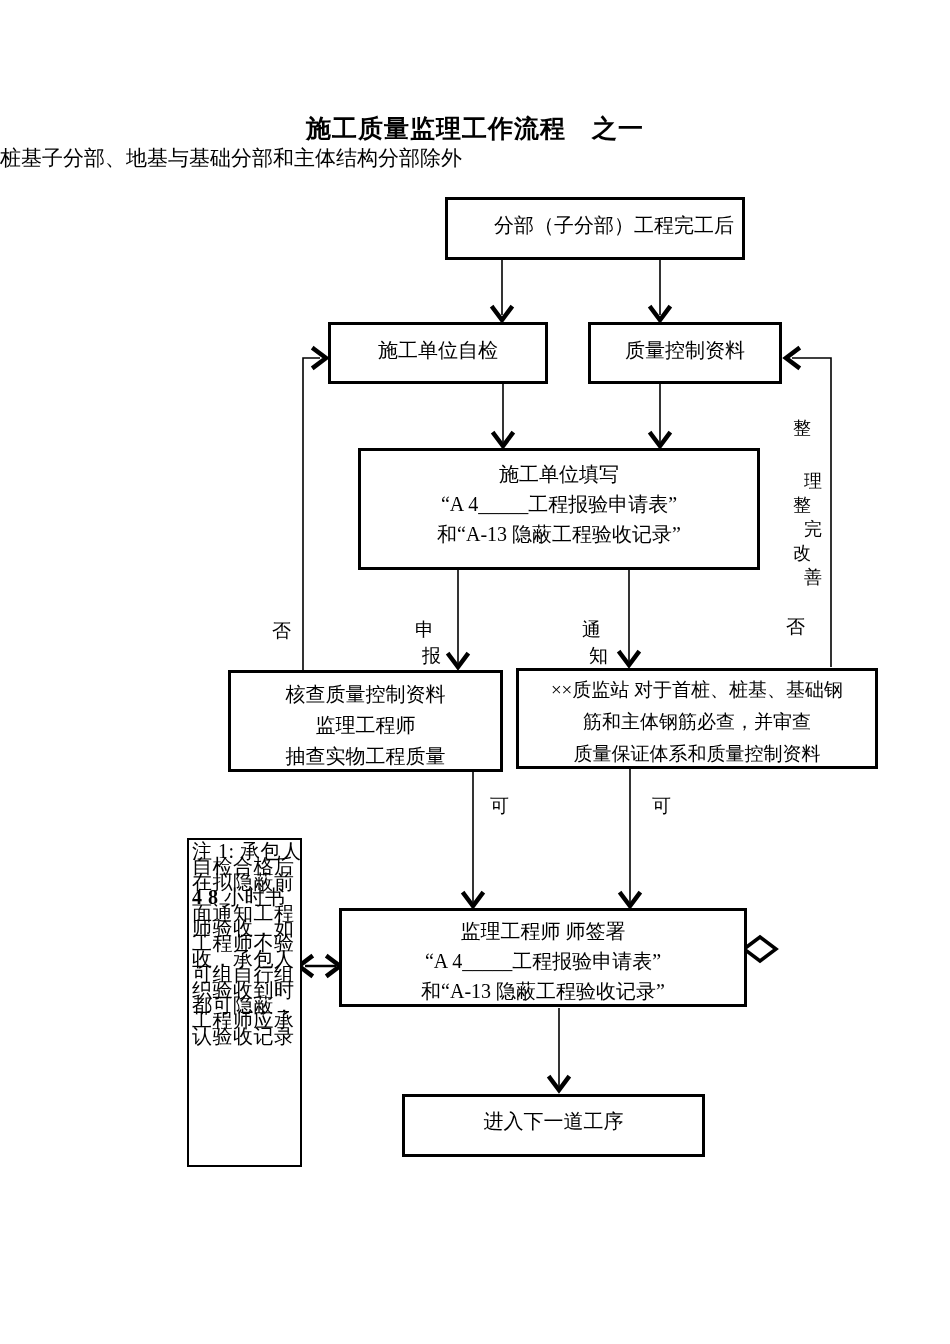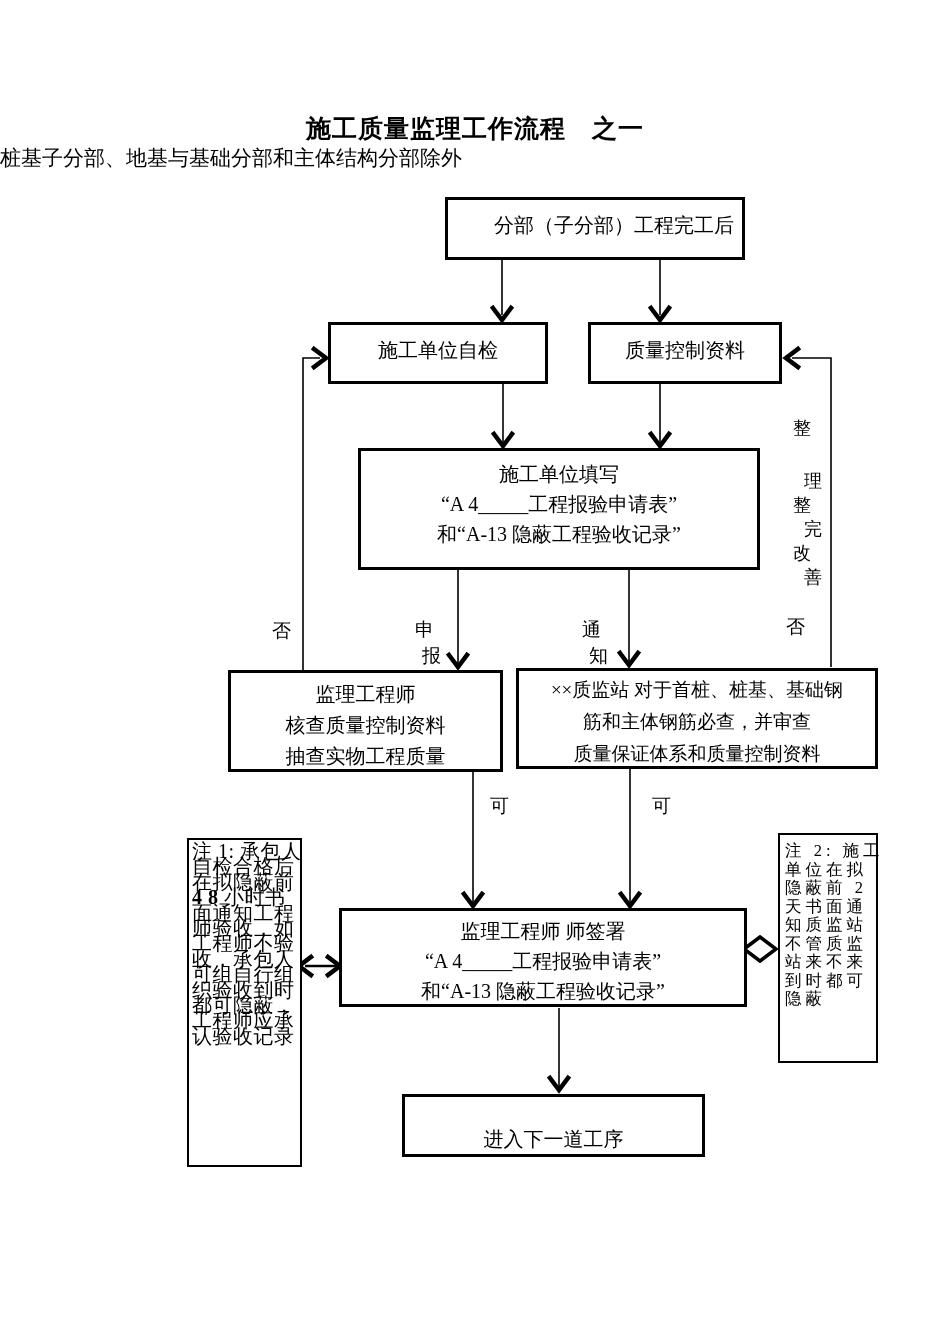--- a/index.html
+++ b/index.html
@@ -12,21 +12,21 @@
         text-align:center;font-size:20px;}
   .nbox{position:absolute;box-sizing:border-box;border:2px solid #000;background:#fff;
         text-align:left;}
   .b-complete{left:445px;top:197px;width:300px;height:63px;padding-top:12px;padding-left:38px;}
   .b-selfcheck{left:328px;top:322px;width:220px;height:62px;padding-top:12px;}
   .b-qcdata{left:588px;top:322px;width:194px;height:62px;padding-top:12px;}
   .b-fill{left:358px;top:448px;width:402px;height:122px;padding-top:8px;line-height:30px;}
   .b-supervisor{left:228px;top:670px;width:275px;height:102px;padding-top:6px;line-height:31px;}
   .b-station{left:516px;top:668px;width:362px;height:101px;padding-top:3px;line-height:32px;font-size:19px;}
   .b-sign{left:339px;top:908px;width:408px;height:99px;padding-top:5px;line-height:30px;}
-  .b-next{left:402px;top:1094px;width:303px;height:63px;padding-top:29px;}
+  .b-next{left:402px;top:1094px;width:303px;height:63px;padding-top:11px;}
   .b-note1{left:187px;top:838px;width:115px;height:329px;padding:4px 3px;
            font-size:20px;line-height:15.4px;letter-spacing:0.5px;white-space:nowrap;}
   .b-note2{left:778px;top:833px;width:100px;height:230px;padding:7px 5px;
            font-size:16.5px;line-height:18.5px;letter-spacing:4px;white-space:nowrap;}
   .lbl{position:absolute;font-size:19px;line-height:22px;}
   .l-no-left{left:272px;top:620px;}
   .l-no-right{left:786px;top:616px;}
   .l-apply{left:415px;top:619px;}
   .l-notify{left:582px;top:619px;}
   .l-ok-left{left:490px;top:795px;}
@@ -118,22 +118,22 @@
     <span>质量控制资料</span>
   </div>
 
   <div class="fbox b-fill">
     <div>施工单位填写</div>
     <div>“A 4_____工程报验申请表”</div>
     <div>和“A-13 隐蔽工程验收记录”</div>
   </div>
 
   <div class="fbox b-supervisor">
+    <div>核查质量控制资料</div>
     <div>监理工程师</div>
-    <div>核查质量控制资料</div>
     <div>抽查实物工程质量</div>
   </div>
 
   <div class="fbox b-station">
     <div>××质监站 对于首桩、桩基、基础钢</div>
     <div>筋和主体钢筋必查，并审查</div>
     <div>质量保证体系和质量控制资料</div>
   </div>
 
   <div class="fbox b-sign">
@@ -155,31 +155,20 @@
     <div>师验收，如</div>
     <div>工程师不验</div>
     <div>收，承包人</div>
     <div>可组自行组</div>
     <div>织验收到时</div>
     <div>都可隐蔽，</div>
     <div>工程师应承</div>
     <div>认验收记录</div>
   </div>
 
-  <div class="nbox b-note2">
-    <div>注 2: 施工</div>
-    <div>单位在拟</div>
-    <div>隐蔽前 2</div>
-    <div>天书面通</div>
-    <div>知质监站</div>
-    <div>不管质监</div>
-    <div>站来不来</div>
-    <div>到时都可</div>
-    <div>隐蔽</div>
-  </div>
 
   <div class="lbl l-no-left">否</div>
   <div class="lbl l-no-right">否</div>
 
   <div class="lbl l-apply vstack">
     <span>申</span>
     <span>报</span>
   </div>
 
   <div class="lbl l-notify vstack">

